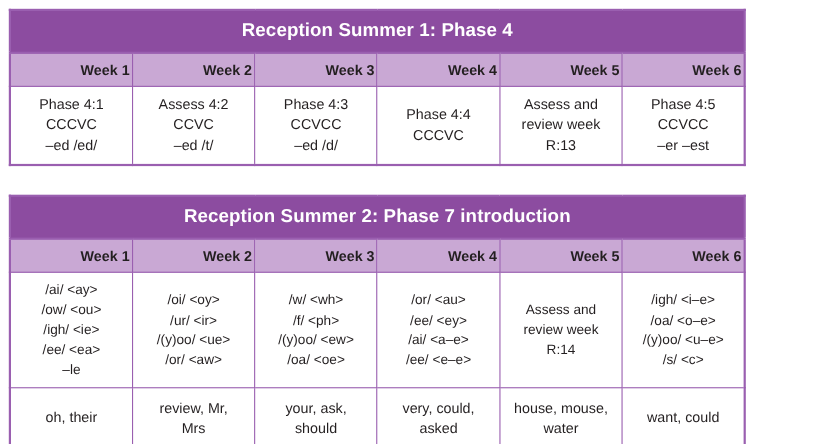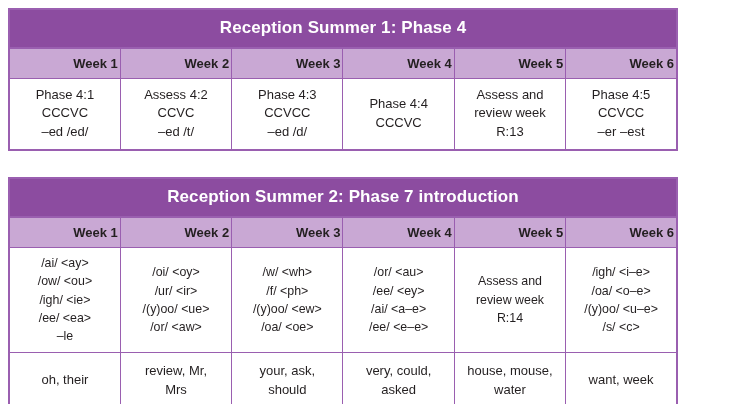--- a/index.html
+++ b/index.html
@@ -228,19 +228,19 @@
         </td>
         <td>
           <span class="line">very, could,</span>
           <span class="line">asked</span>
         </td>
         <td>
           <span class="line">house, mouse,</span>
           <span class="line">water</span>
         </td>
         <td>
-          <span class="line">want, week</span>
+          <span class="line">want, could</span>
         </td>
       </tr>
     </tbody>
   </table>
 
 </div>
 
 </body></html>

